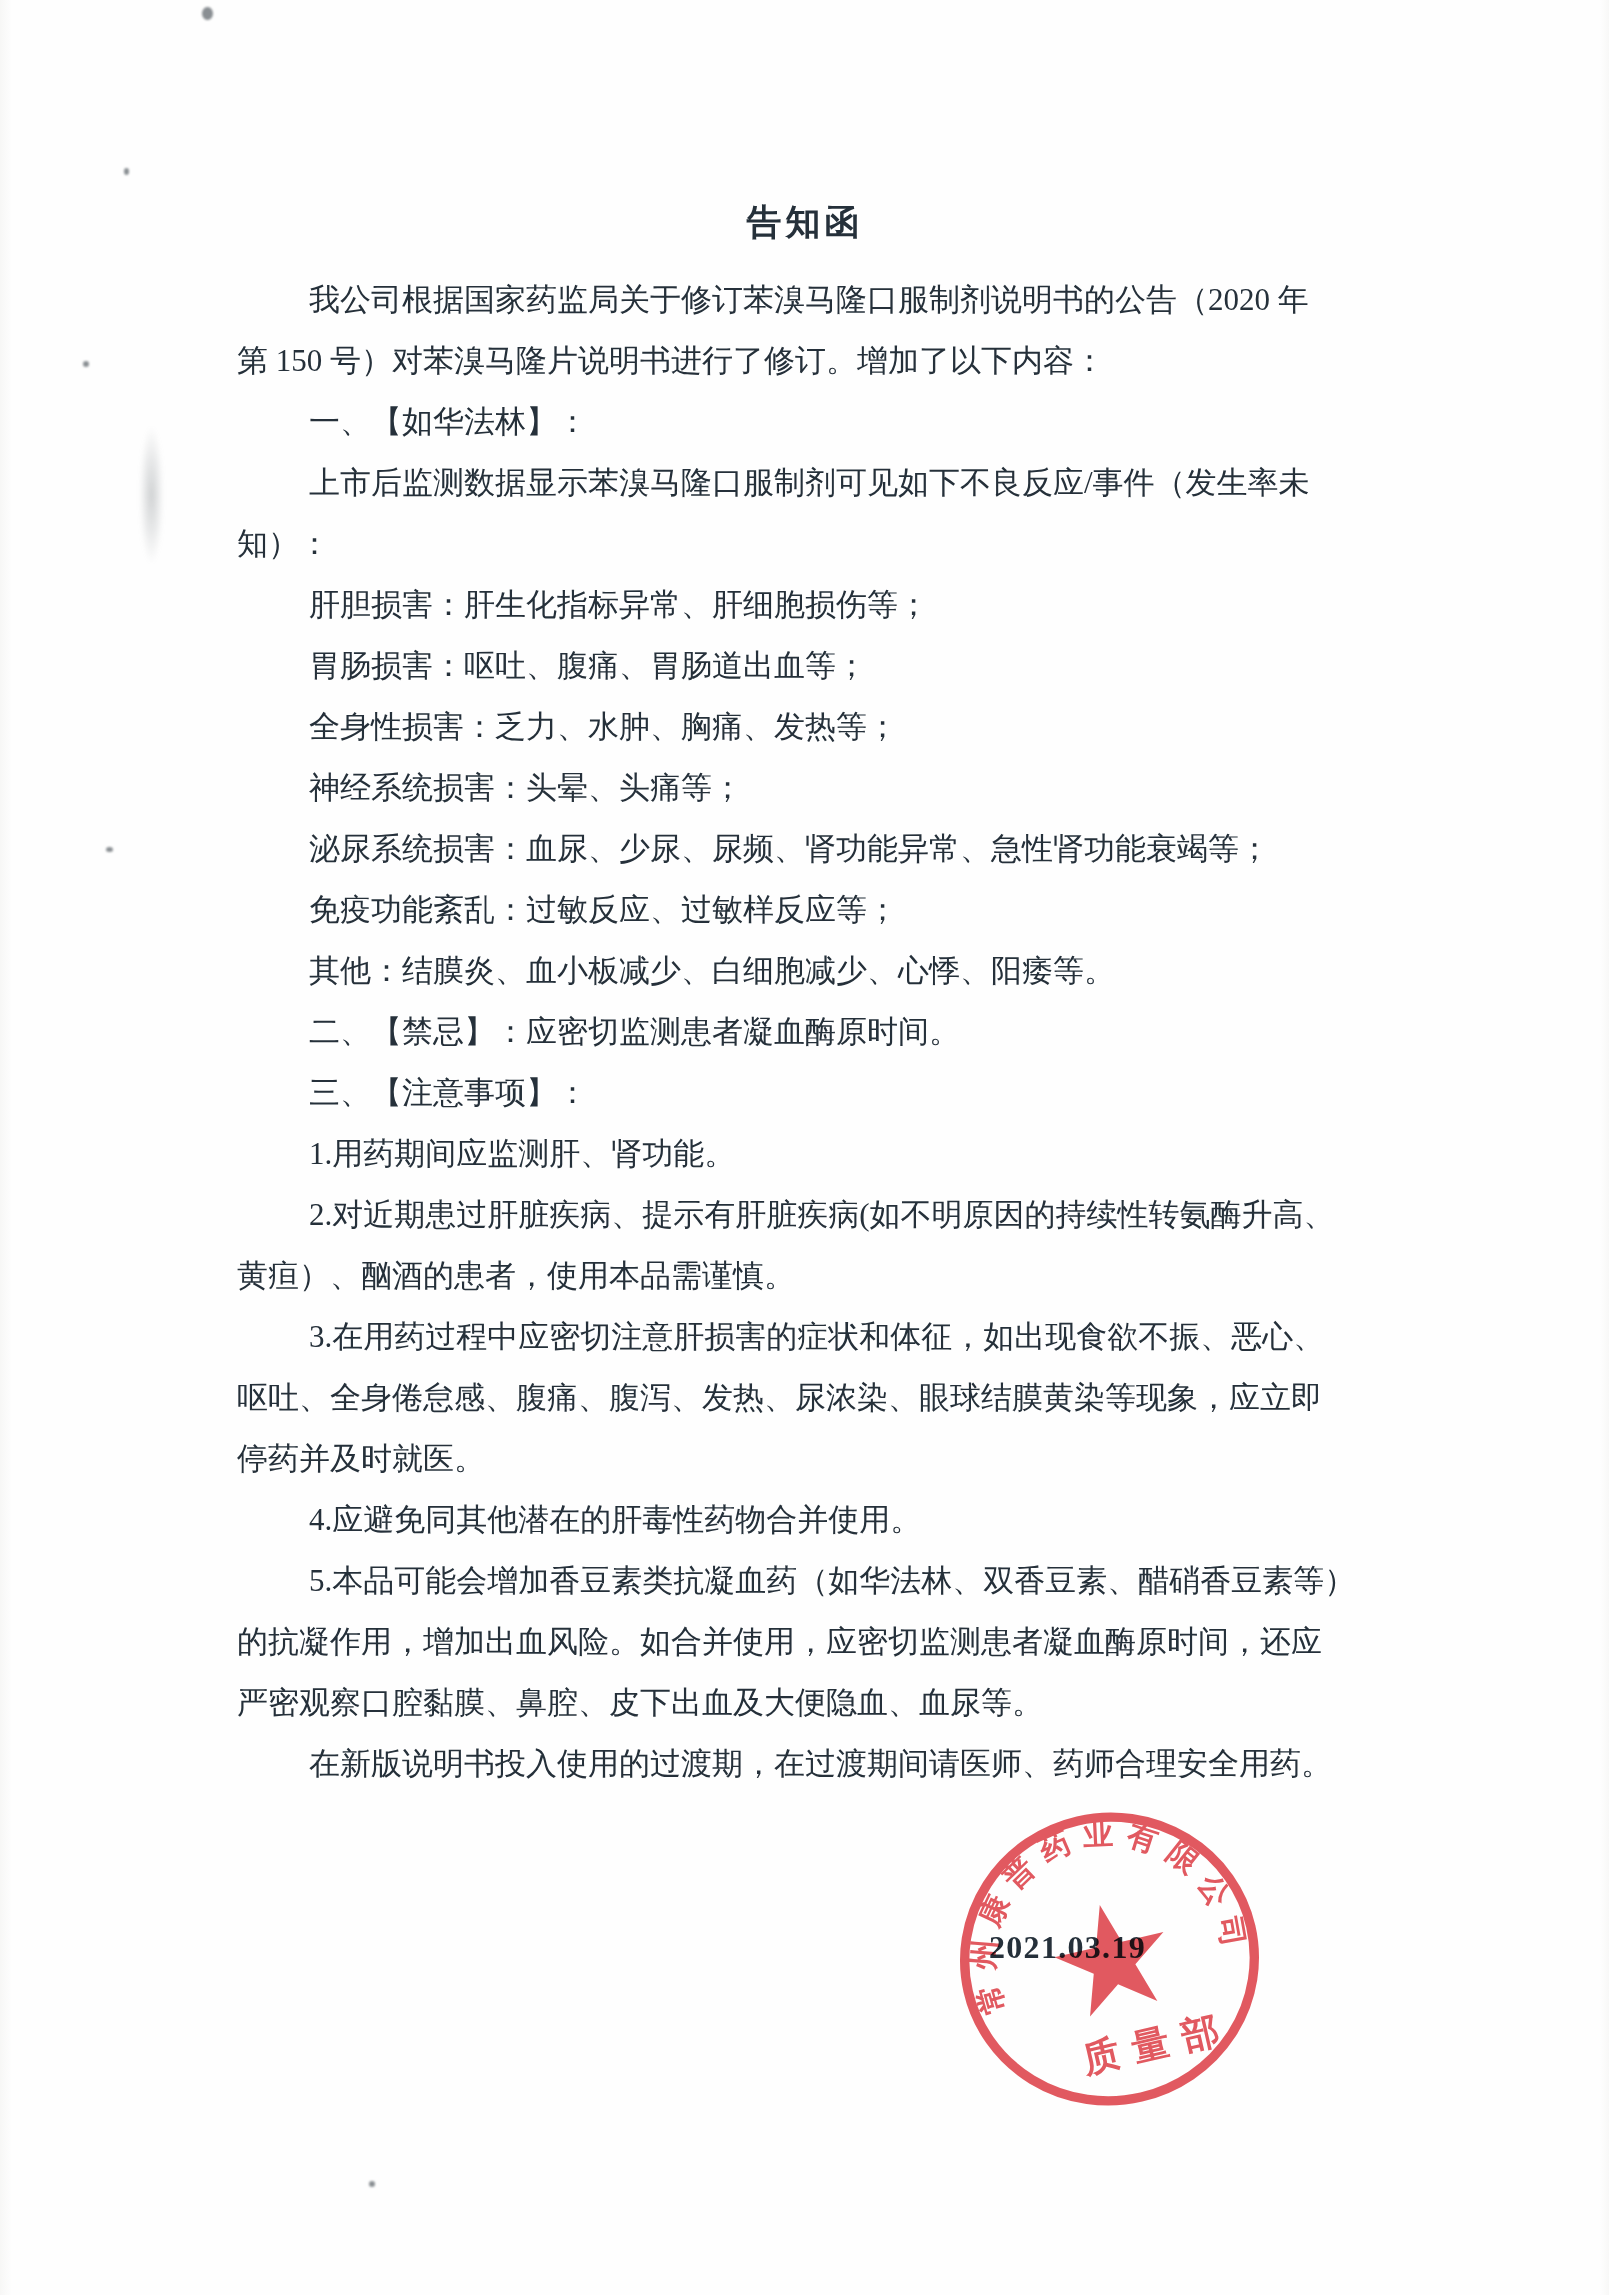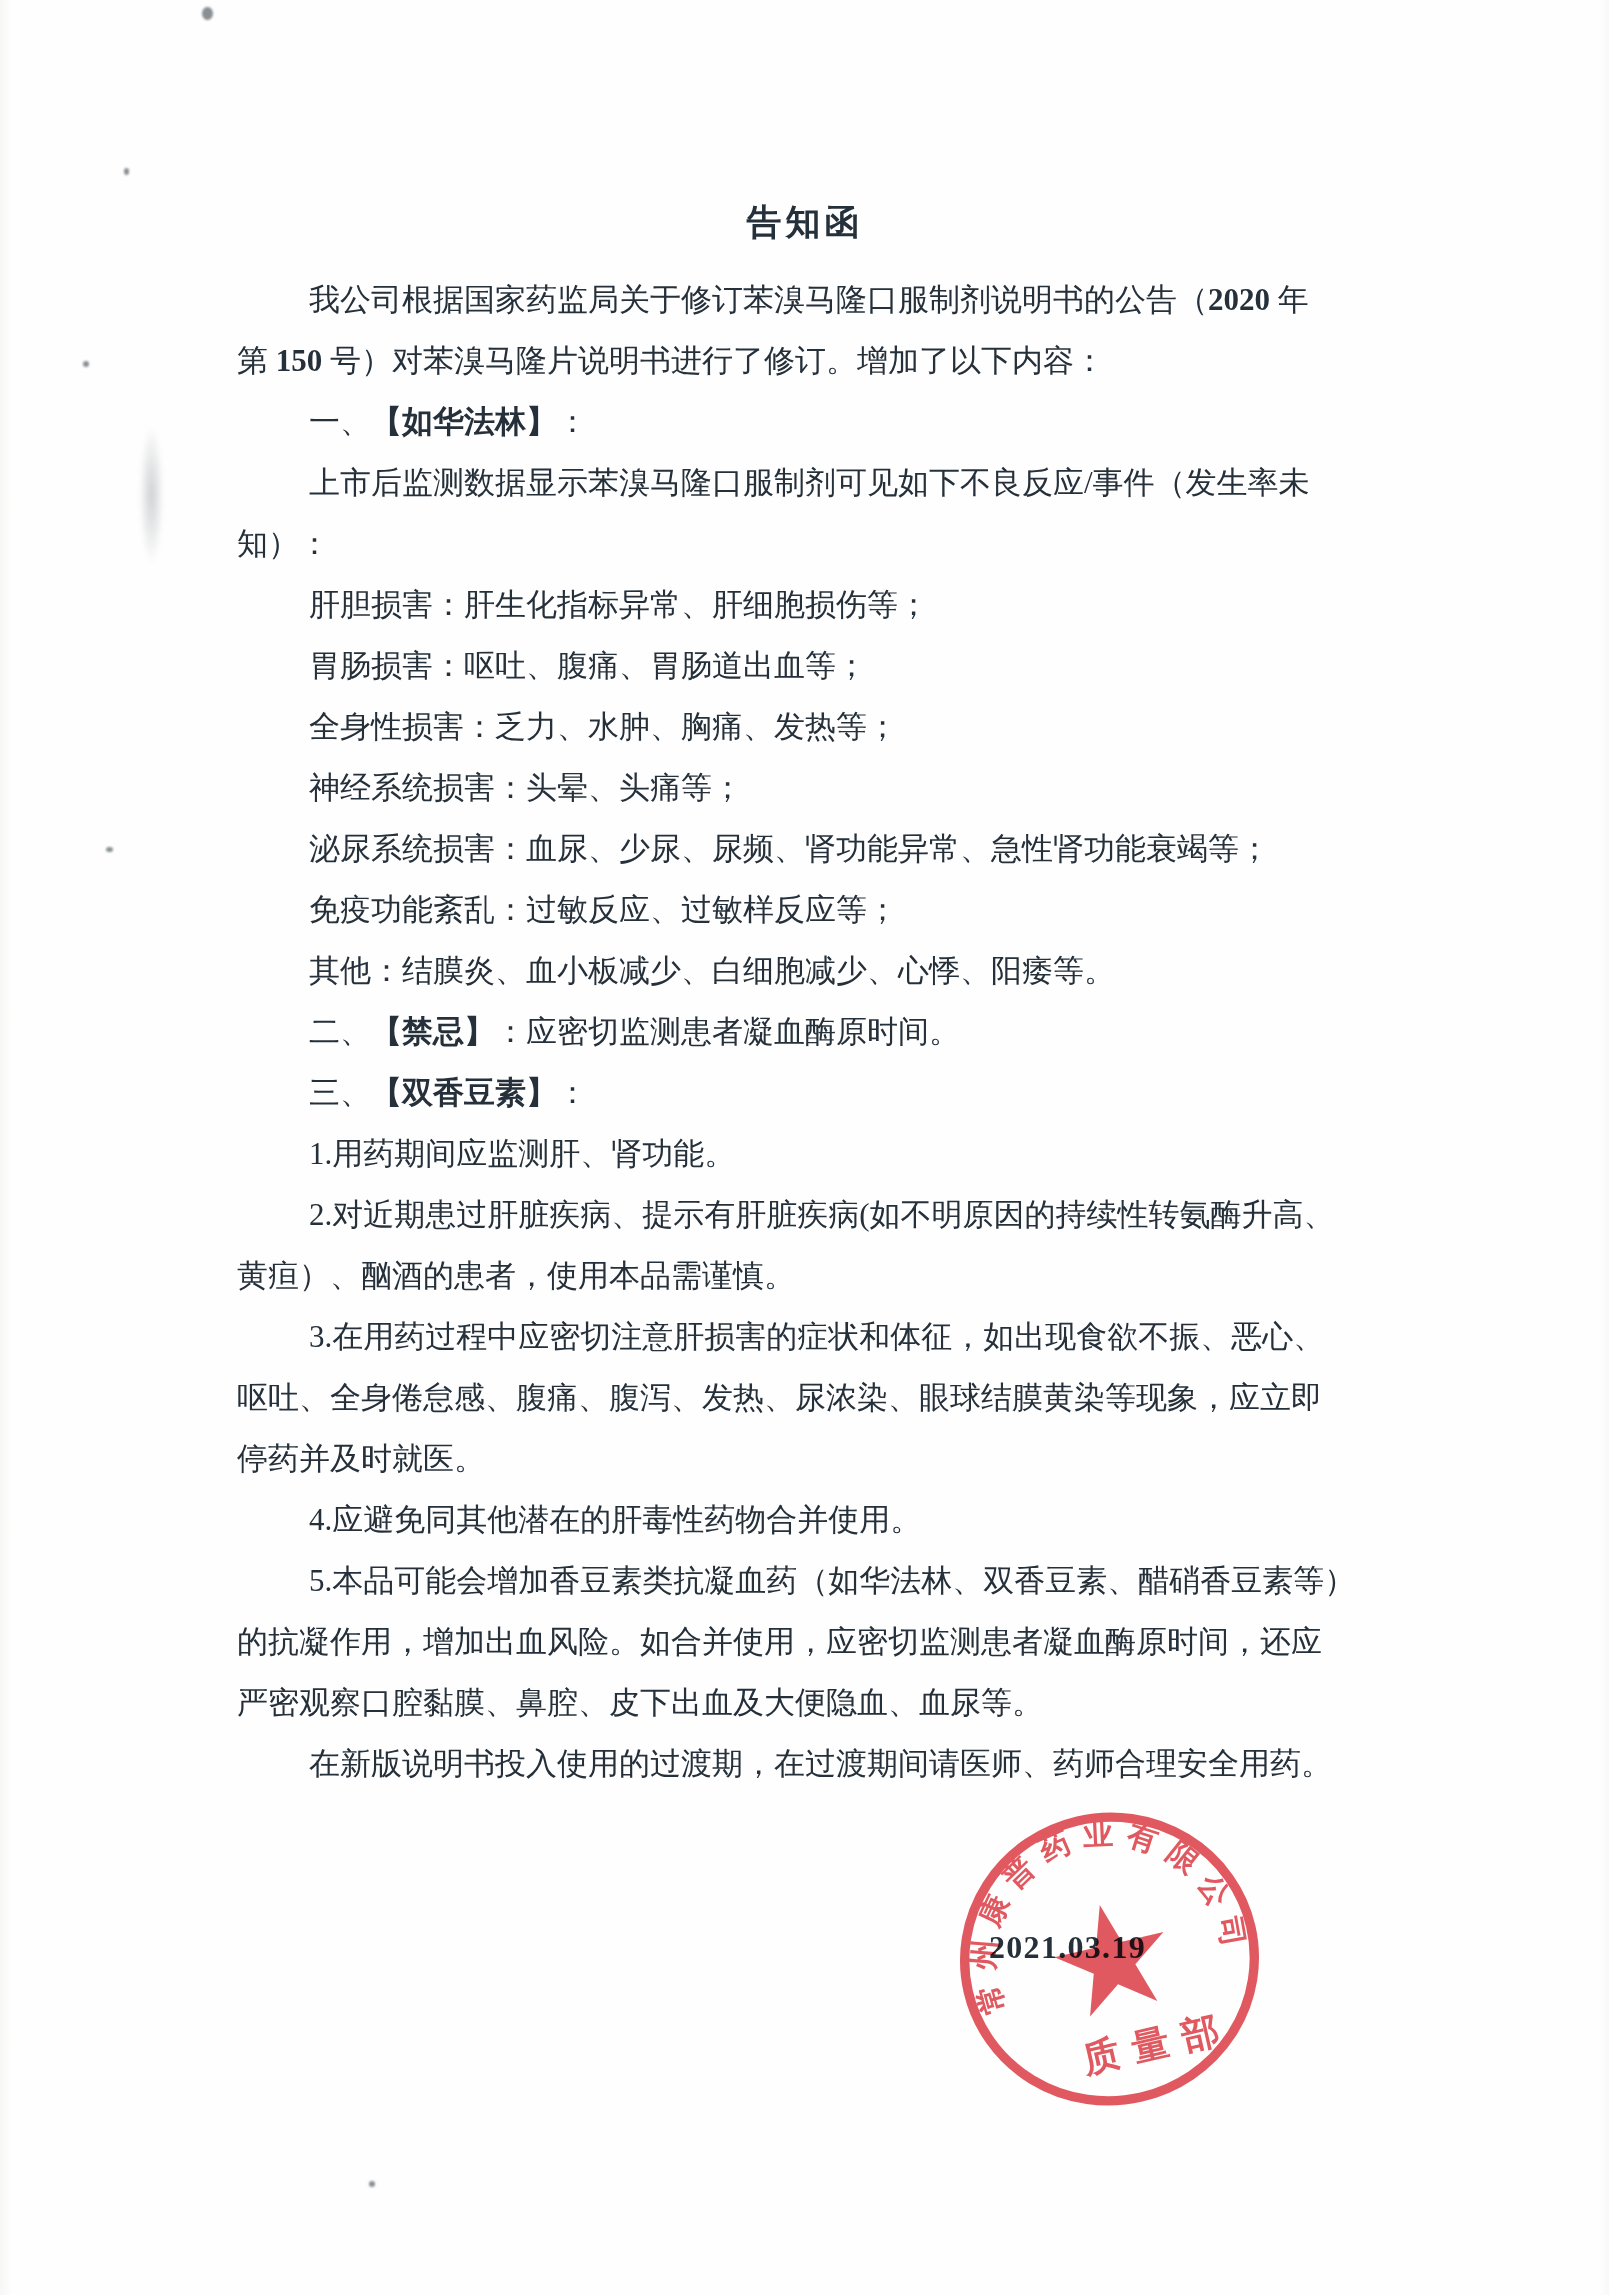--- a/index.html
+++ b/index.html
@@ -20,21 +20,21 @@
     text-align:center;font-size:35px;font-weight:bold;
     letter-spacing:4px;
   }
   .body-lines{
     position:absolute;left:237px;top:257px;width:1176px;
     font-size:31px;line-height:61px;
     white-space:nowrap;
   }
   .line{height:61px;}
   .line.indent{padding-left:72px;}
-  .b{font-weight:bold;}
+  .b{font-weight:normal;}
   .signature{
     position:absolute;left:854px;top:1856px;
     font-size:33px;letter-spacing:0.7px;font-weight:500;
   }
   .datestamp{
     position:absolute;left:989px;top:1917px;
     font-size:32px;font-weight:bold;letter-spacing:1.3px;
   }
   .stamp{
     position:absolute;left:955px;top:1808px;width:309px;height:302px;
@@ -61,21 +61,21 @@
       <div class="line indent"><span>上市后监测数据显示苯溴马隆口服制剂可见如下不良反应/事件（发生率未</span></div>
       <div class="line"><span>知）：</span></div>
       <div class="line indent"><span>肝胆损害：肝生化指标异常、肝细胞损伤等；</span></div>
       <div class="line indent"><span>胃肠损害：呕吐、腹痛、胃肠道出血等；</span></div>
       <div class="line indent"><span>全身性损害：乏力、水肿、胸痛、发热等；</span></div>
       <div class="line indent"><span>神经系统损害：头晕、头痛等；</span></div>
       <div class="line indent"><span>泌尿系统损害：血尿、少尿、尿频、肾功能异常、急性肾功能衰竭等；</span></div>
       <div class="line indent"><span>免疫功能紊乱：过敏反应、过敏样反应等；</span></div>
       <div class="line indent"><span>其他：结膜炎、血小板减少、白细胞减少、心悸、阳痿等。</span></div>
       <div class="line indent"><span>二、</span><span class="b">【禁忌】</span><span>：应密切监测患者凝血酶原时间。</span></div>
-      <div class="line indent"><span>三、</span><span class="b">【双香豆素】</span><span>：</span></div>
+      <div class="line indent"><span>三、</span><span class="b">【注意事项】</span><span>：</span></div>
       <div class="line indent"><span>1.用药期间应监测肝、肾功能。</span></div>
       <div class="line indent"><span>2.对近期患过肝脏疾病、提示有肝脏疾病(如不明原因的持续性转氨酶升高、</span></div>
       <div class="line"><span>黄疸）、酗酒的患者，使用本品需谨慎。</span></div>
       <div class="line indent"><span>3.在用药过程中应密切注意肝损害的症状和体征，如出现食欲不振、恶心、</span></div>
       <div class="line"><span>呕吐、全身倦怠感、腹痛、腹泻、发热、尿浓染、眼球结膜黄染等现象，应立即</span></div>
       <div class="line"><span>停药并及时就医。</span></div>
       <div class="line indent"><span>4.应避免同其他潜在的肝毒性药物合并使用。</span></div>
       <div class="line indent"><span>5.本品可能会增加香豆素类抗凝血药（如华法林、双香豆素、醋硝香豆素等）</span></div>
       <div class="line"><span>的抗凝作用，增加出血风险。如合并使用，应密切监测患者凝血酶原时间，还应</span></div>
       <div class="line"><span>严密观察口腔黏膜、鼻腔、皮下出血及大便隐血、血尿等。</span></div>

